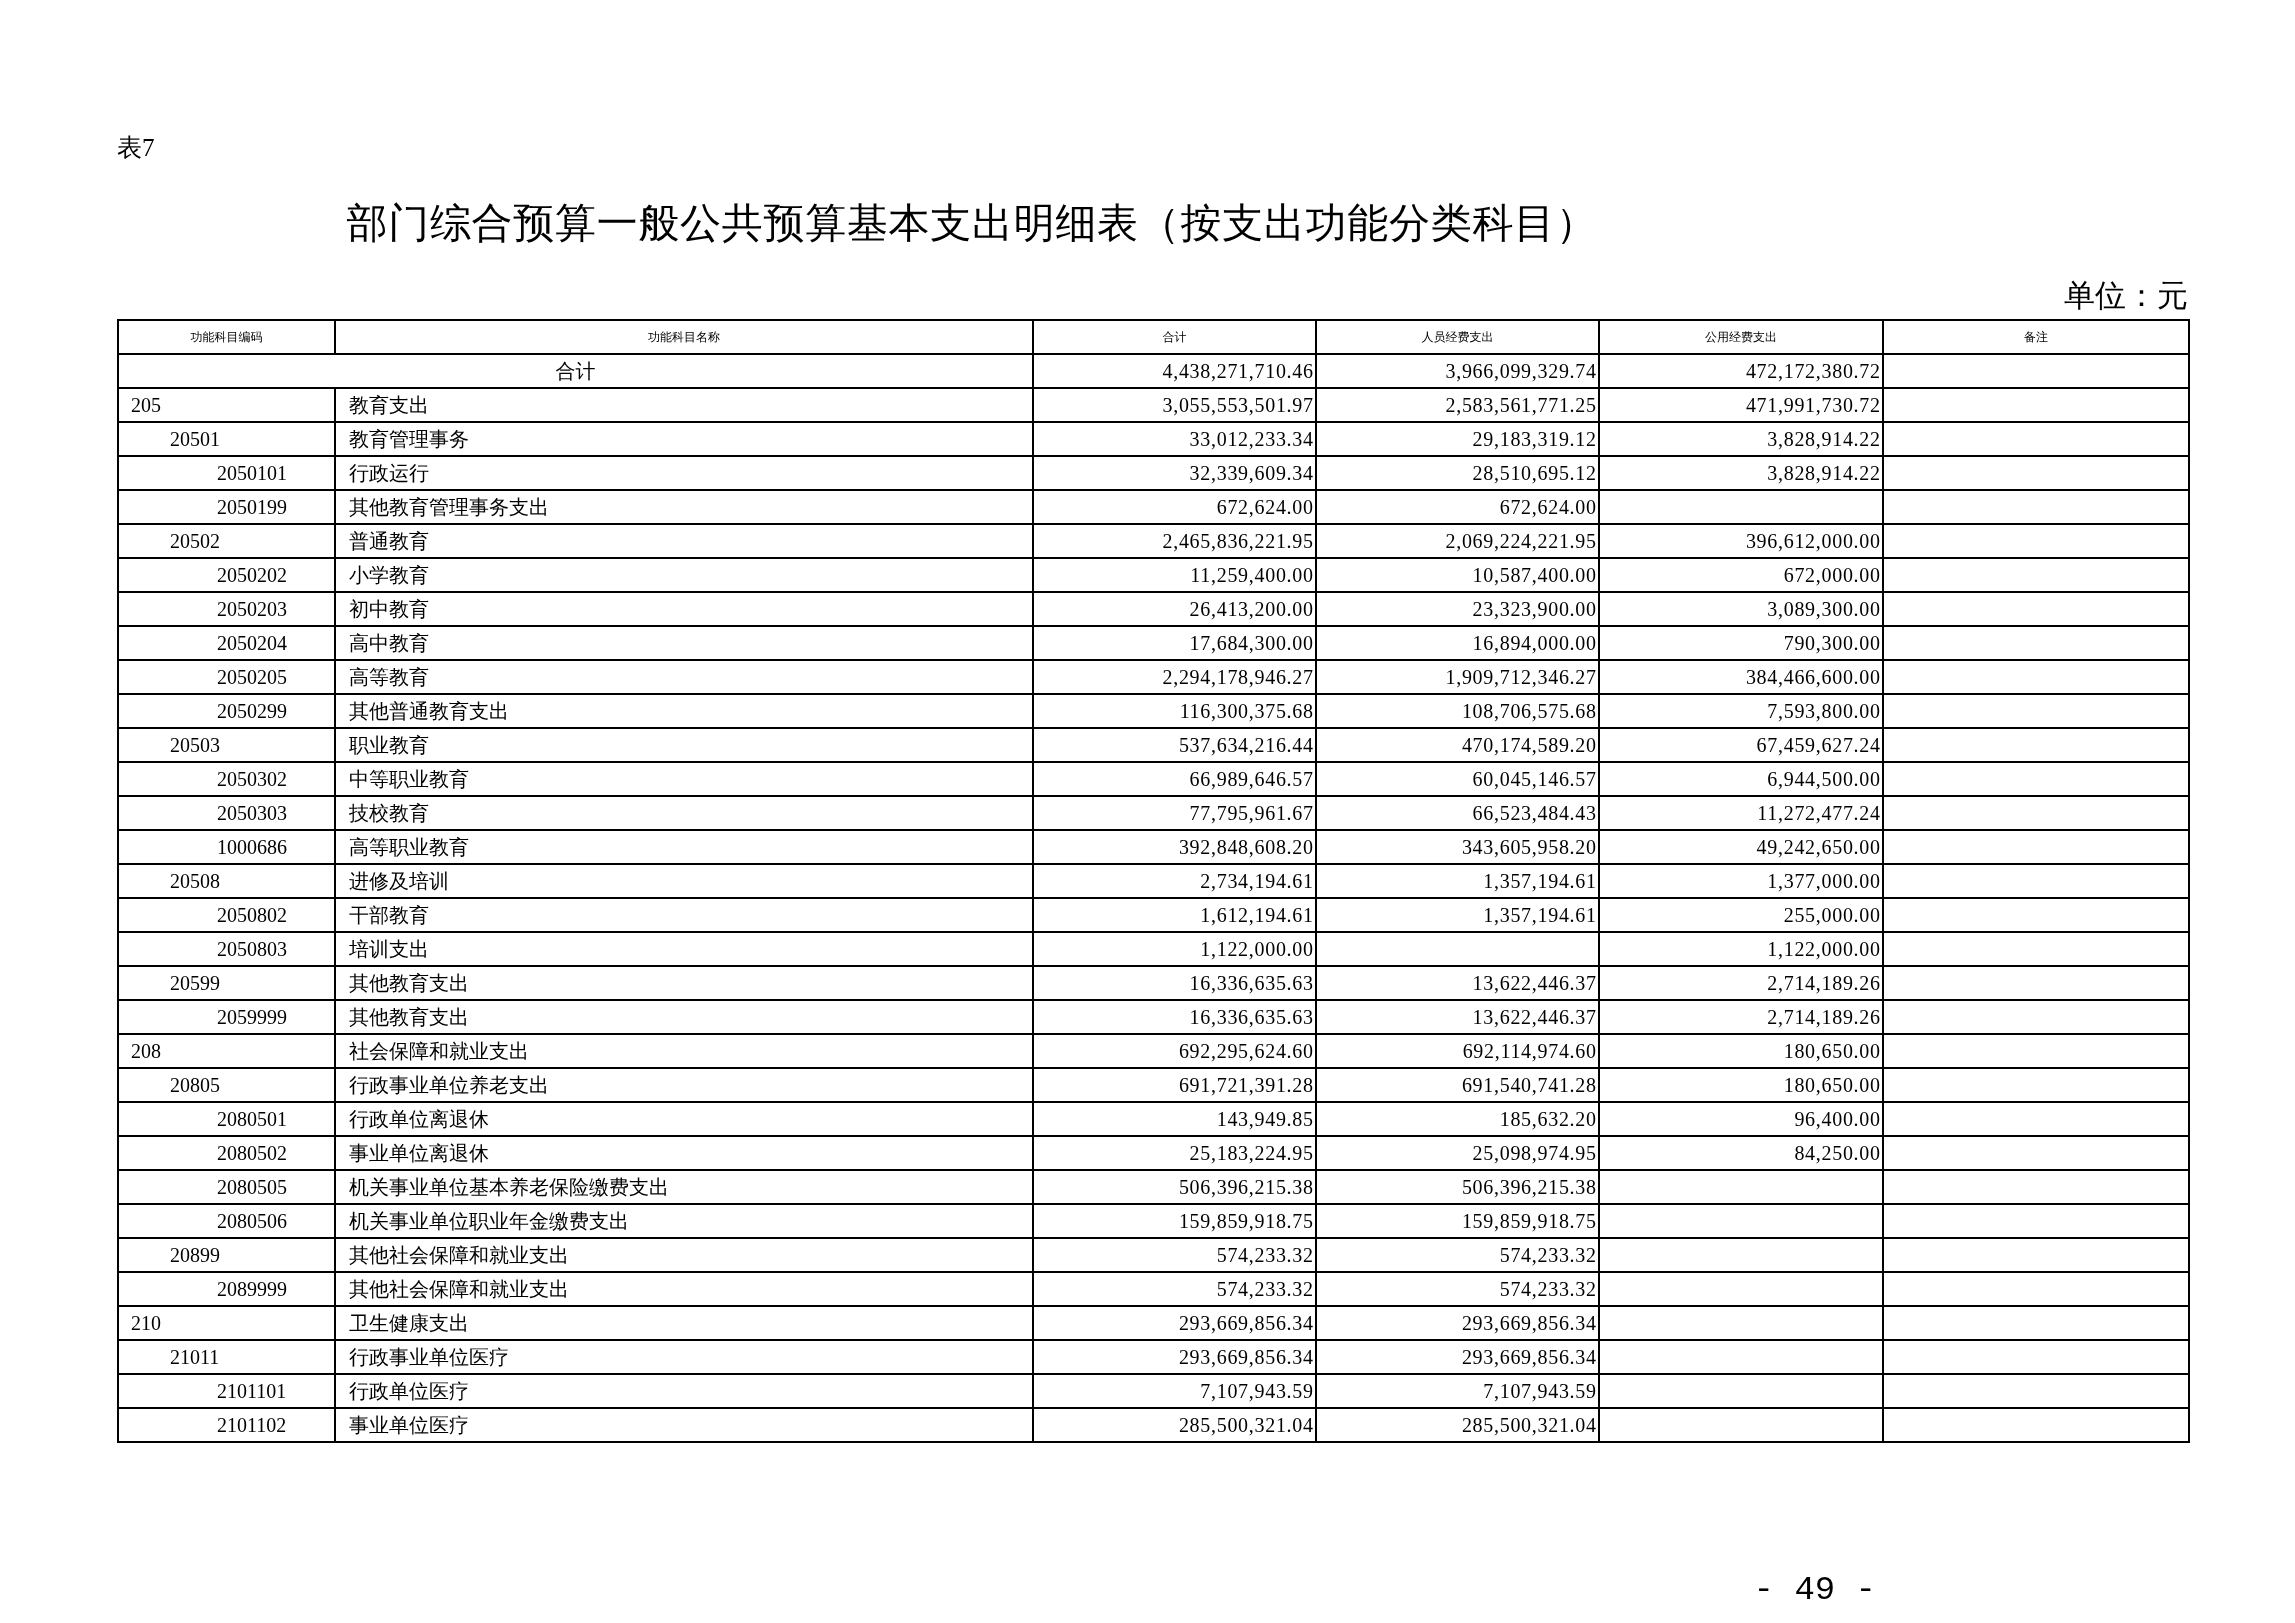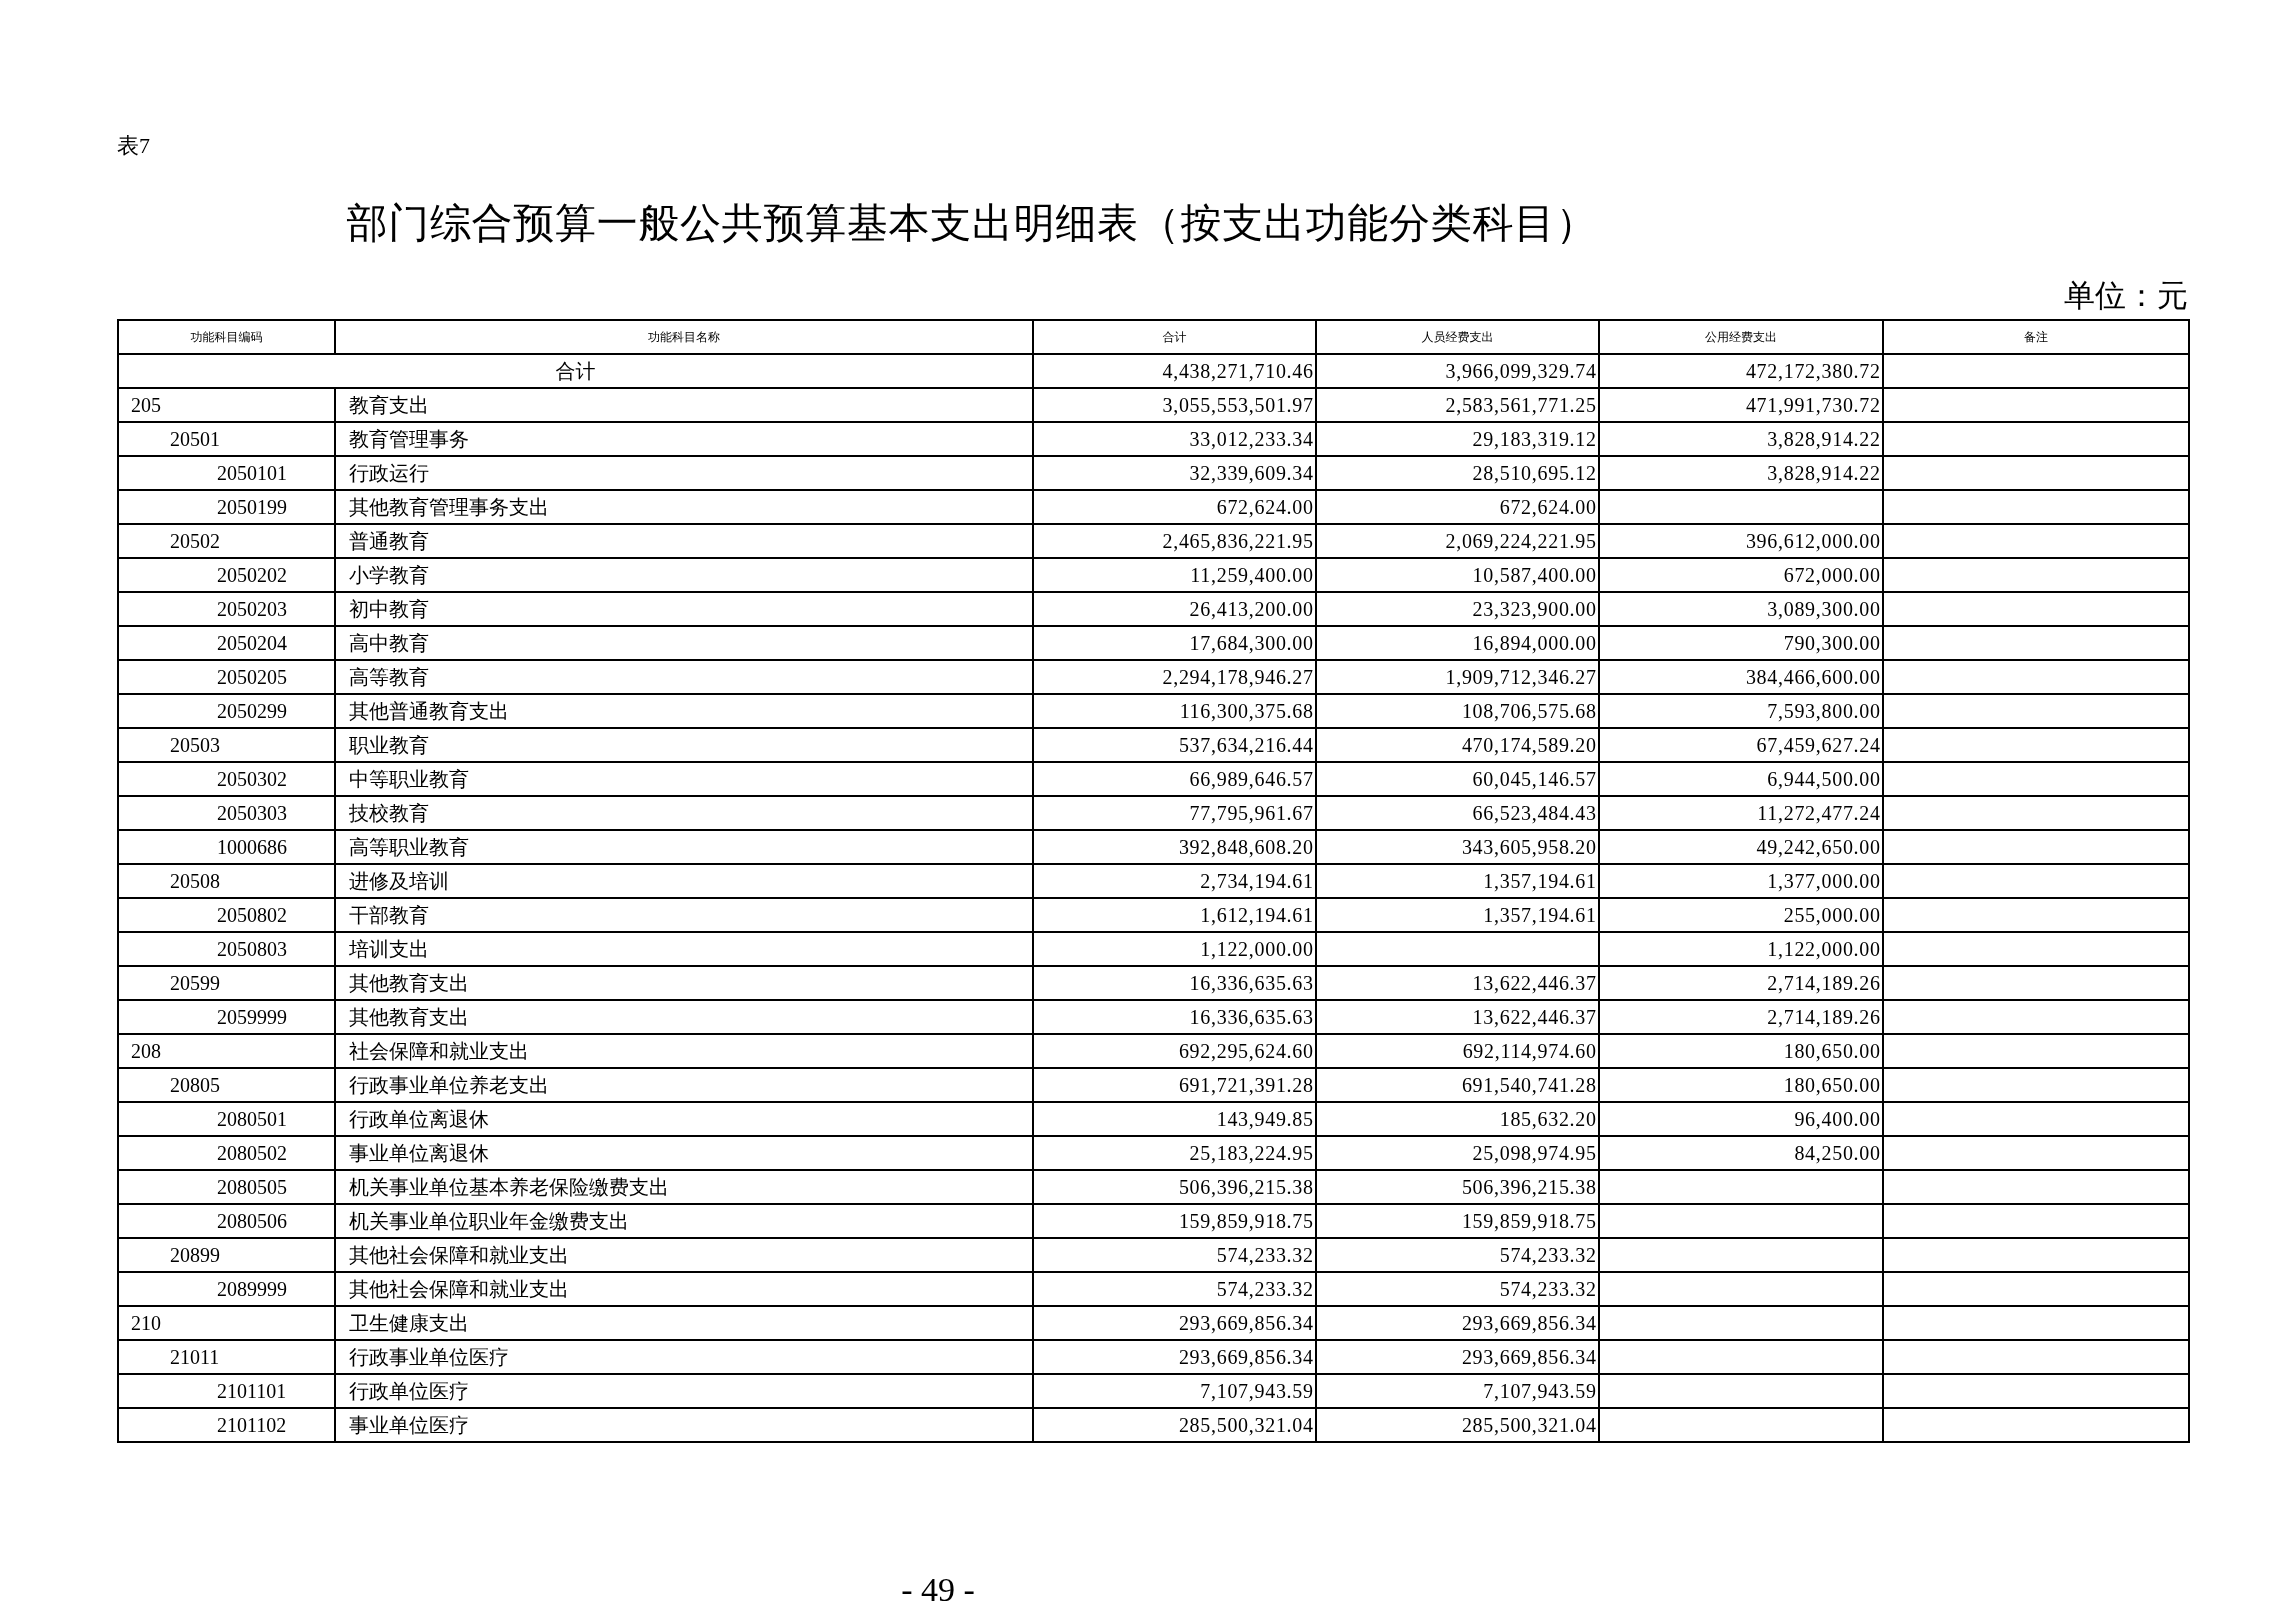--- a/index.html
+++ b/index.html
@@ -1,35 +1,35 @@
 <!DOCTYPE html>
 <html style="font-size:10.5px"><head>
 <meta charset="utf-8">
 <style>
   html, body { margin:0; padding:0; background:#ffffff; }
   body { width:2295px; height:1623px; position:relative; overflow:hidden;
          font-family:"Liberation Serif","DejaVu Serif",serif; color:#000; }
-  .table-no { position:absolute; left:117px; top:131px; font-size:22px; }
+  .table-no { position:absolute; left:117px; top:131px; font-size:25px; }
   .title { position:absolute; left:0; width:1944px; top:196px; text-align:center;
            font-size:41px; font-family:"DejaVu Sans","Liberation Sans",sans-serif; letter-spacing:0.7px; }
   .unit { position:absolute; right:107px; top:275px; font-size:31px; }
   table { position:absolute; left:117px; top:319px; width:2072px; border-collapse:collapse;
           table-layout:fixed; }
   td, th { border:2px solid #000; height:32px; padding:0 2.6px; font-size:20px;
            white-space:nowrap; overflow:hidden; font-weight:normal; }
   th { font-family:"DejaVu Sans","Liberation Sans",sans-serif; font-weight:normal; text-align:center; font-size:12px; }
   td.num { text-align:right; padding-right:1.3px; font-family:"Liberation Serif","DejaVu Serif",serif; letter-spacing:0.7px; }
   td.code { text-align:left; }
   td.code.l1 { padding-left:12px; }
   td.code.l2 { padding-left:51px; }
   td.code.l3 { padding-left:98px; }
   td.name { padding-left:13px; }
   td.total-label { text-align:center; }
-  .footer { position:absolute; left:0; width:1876px; top:1571px; text-align:center;
-            font-size:34px; font-family:Liberation Serif, serif; }
+  .footer { position:absolute; left:0; width:1876px; top:1571px; text-align:right;
+            font-size:34px; font-family:Liberation Mono, monospace; }
 </style>
 </head>
 <body>
 
 <div class="table-no">表7</div>
 <div class="title">部门综合预算一般公共预算基本支出明细表（按支出功能分类科目）</div>
 <div class="unit">单位：元</div>
 
 <table>
   <colgroup>

